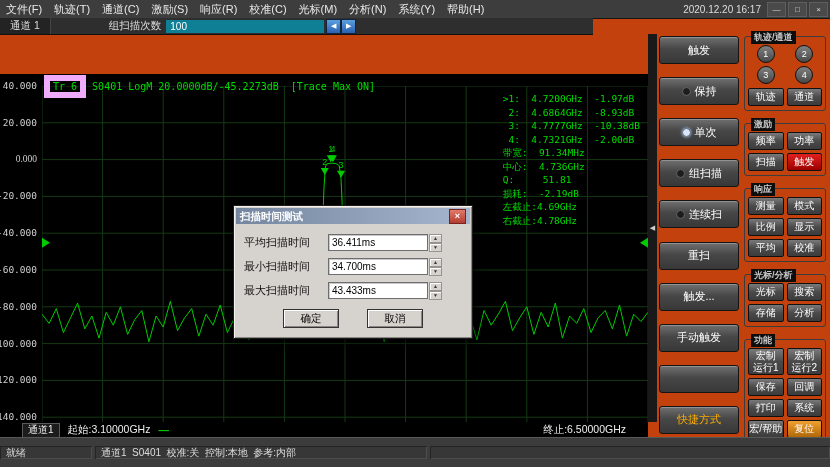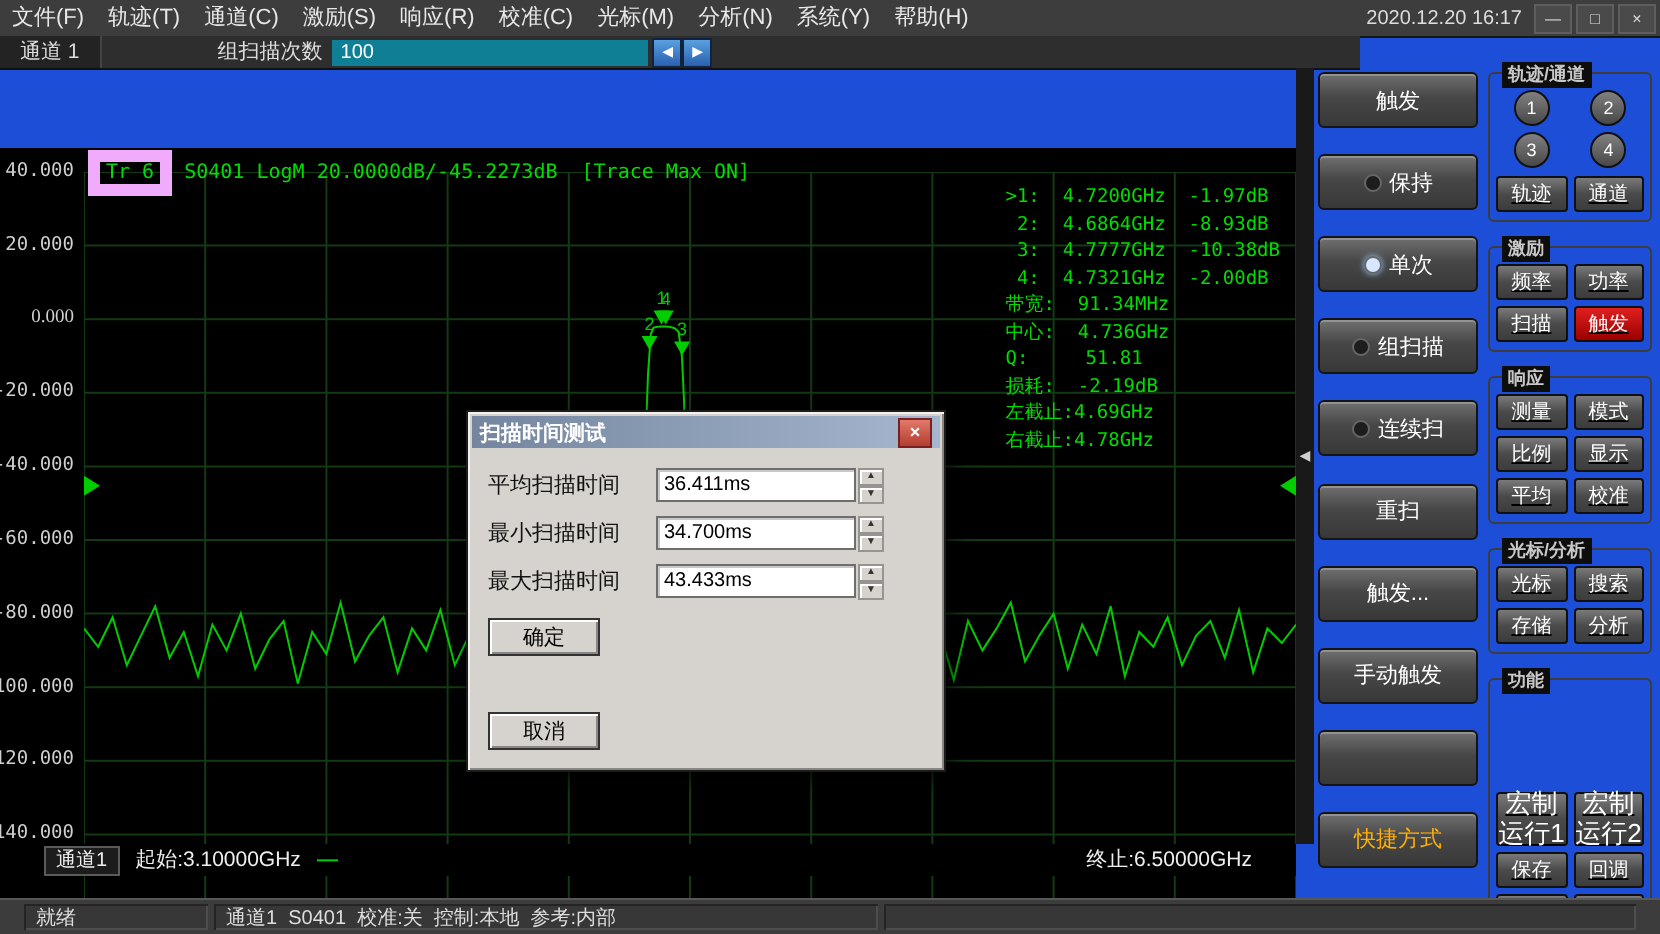--- a/index.html
+++ b/index.html
@@ -1,29 +1,29 @@
 <!DOCTYPE html>
 <html><head>
 <meta charset="utf-8">
 <style>
   html,body{margin:0;padding:0;background:#000;}
   body{width:830px;height:467px;font-family:"Liberation Sans",sans-serif;}
-  .app{position:relative;width:830px;height:467px;background:#1d4ed8;overflow:hidden;}
+  .app{position:relative;width:830px;height:467px;background:#c2410c;overflow:hidden;}
 
   
   .menubar{position:absolute;left:0;top:0;width:830px;height:18px;background:#3d3d3d;
     border-bottom:1px solid #161616;display:flex;align-items:center;font-size:11px;color:#e8e8e8;}
   .menu-item{padding:0 6px;line-height:18px;cursor:default;}
   .menubar .spacer{flex:1;}
   .datetime{font-size:10px;color:#ddd;margin-right:6px;}
   .winbtn{width:17px;height:13px;margin-right:2px;background:#4a4a4a;border:1px solid #5e5e5e;
     color:#ddd;font-size:8px;display:flex;align-items:center;justify-content:center;}
 
   
-  .subbar{position:absolute;left:0;top:18px;width:680px;height:16px;background:#2e2e2e;
+  .subbar{position:absolute;left:0;top:18px;width:593px;height:16px;background:#2e2e2e;
     border-bottom:1px solid #111;display:flex;align-items:center;font-size:10.5px;color:#ddd;}
   .chan-tab{padding:0 10px;background:#232323;height:100%;display:flex;align-items:center;border-right:1px solid #444;}
   .sweep-label{margin-left:58px;margin-right:5px;}
   .sweep-input{width:150px;height:13px;background:#0f7f96;color:#fff;padding:0 4px;
     display:flex;align-items:center;font-size:10px;}
   .spin{display:flex;margin-left:2px;}
   .spin-btn{width:13px;height:13px;background:linear-gradient(#5aa0e0,#2a60b0);color:#fff;font-size:7px;
     display:flex;align-items:center;justify-content:center;border:1px solid #12243d;}
 
   
@@ -57,57 +57,57 @@
     box-shadow:inset 0 1px 0 rgba(255,255,255,.25);
     color:#fff;font-size:11px;display:flex;align-items:center;justify-content:center;gap:4px;}
   .key .dot{width:7px;height:7px;border-radius:50%;background:#1d1d1d;border:1px solid #666;}
   .key .dot.on{background:#d7e7ff;box-shadow:0 0 3px #9cf;}
   .key.amber{color:#ffb000;}
 
   
   .rightpanel{position:absolute;left:742px;top:24px;width:86px;}
   .group{position:relative;border:1px solid #3c3c3c;border-radius:3px;margin:12px 2px 0;padding:8px 3px 4px;}
   .group-title{position:absolute;top:-6px;left:6px;background:#0d0d0d;padding:0 3px;font-size:9px;color:#c8c8c8;font-weight:bold;}
-  .grid2{display:grid;grid-template-columns:1fr 1fr;gap:3px;text-decoration:underline;}
+  .grid2{display:grid;grid-template-columns:1fr 1fr;gap:3px;}
   .circle-btn{width:16px;height:16px;border-radius:50%;border:1px solid #101010;
     background:linear-gradient(#808080,#484848);color:#fff;font-size:9px;
     display:flex;align-items:center;justify-content:center;margin:0 auto;}
   .circles{display:grid;grid-template-columns:1fr 1fr;gap:3px;margin-bottom:4px;}
   .skey{height:16px;border-radius:2px;border:1px solid #101010;
     background:linear-gradient(#7a7a7a,#4a4a4a 50%,#3c3c3c);color:#fff;font-size:10px;
     display:flex;align-items:center;justify-content:center;}
   .skey.red{background:linear-gradient(#e02020,#9c0000);}
   .skey.amber{background:linear-gradient(#f0a030,#b06808);}
-  .skey.tall{height:25px;white-space:pre-line;text-align:center;font-size:13px;line-height:1.15;margin-top:48px;}
+  .skey.tall{height:25px;white-space:pre-line;text-align:center;font-size:10px;line-height:1.15;}
 
   
   .dialog{position:absolute;left:233px;top:205px;width:238px;z-index:20;background:#d6d3ce;
     border:1px solid #1c1c1c;
     box-shadow:inset 1px 1px 0 #f4f2ee,inset -1px -1px 0 #8a8782,3px 4px 10px rgba(0,0,0,.75);}
   .dlg-title{height:16px;margin:2px;background:linear-gradient(90deg,#74869f,#a7b6cf);
     display:flex;align-items:flex-end;padding:0 4px;font-size:10.5px;color:#fff;font-weight:bold;}
   .dlg-close{margin-left:auto;width:15px;height:13px;background:linear-gradient(#e07a6a,#b43c30);
     border:1px solid #7a2020;color:#fff;font-size:9px;line-height:12px;text-align:center;}
   .dlg-body{padding:8px 10px 10px;}
   .dlg-row{display:flex;align-items:center;margin-bottom:7px;}
   .dlg-label{width:84px;font-size:11px;color:#111;}
   .dlg-input{width:92px;height:15px;background:#fff;border:1px solid #6e6e6e;
     box-shadow:inset 1px 1px 0 #c9c9c9;font-size:10px;color:#000;padding:0 3px;
     display:flex;align-items:center;}
   .dlg-spin{display:flex;flex-direction:column;width:13px;height:17px;margin-left:1px;}
   .dlg-spin span{flex:1;background:#d6d3ce;border:1px solid #979390;box-shadow:inset 1px 1px 0 #fff;
     font-size:5px;line-height:7px;text-align:center;color:#333;}
-  .dlg-buttons{display:flex;justify-content:center;gap:28px;margin-top:10px;flex-direction:column;}
+  .dlg-buttons{display:flex;justify-content:center;gap:28px;margin-top:10px;}
   .dlg-btn{width:54px;height:17px;background:#d6d3ce;border:1px solid #333;
     box-shadow:inset 1px 1px 0 #fff,inset -1px -1px 0 #8a8782;font-size:10.5px;color:#000;
     display:flex;align-items:center;justify-content:center;}
 
   
-  .statusbar{position:absolute;left:0;right:0;bottom:0;height:18px;background:#3c3c3c;
-    border-top:1px solid #585858;display:flex;align-items:center;padding:0 12px;gap:3px;box-sizing:border-box;}
+  .statusbar{position:absolute;left:0;right:0;bottom:0;height:30px;background:#3c3c3c;
+    border-top:1px solid #585858;display:flex;align-items:center;padding:0 0;gap:3px;box-sizing:border-box;}
   .status-cell{height:13px;background:#373737;box-shadow:inset 1px 1px 0 #242424,inset -1px -1px 0 #4d4d4d;
     color:#ddd;font-size:10px;display:flex;align-items:center;padding:0 6px;white-space:pre;}
   .status-ready{width:80px;}
   .status-info{width:320px;}
   .status-fill{flex:1;}
 </style>
 </head>
 <body>
 
 <div class="app">

